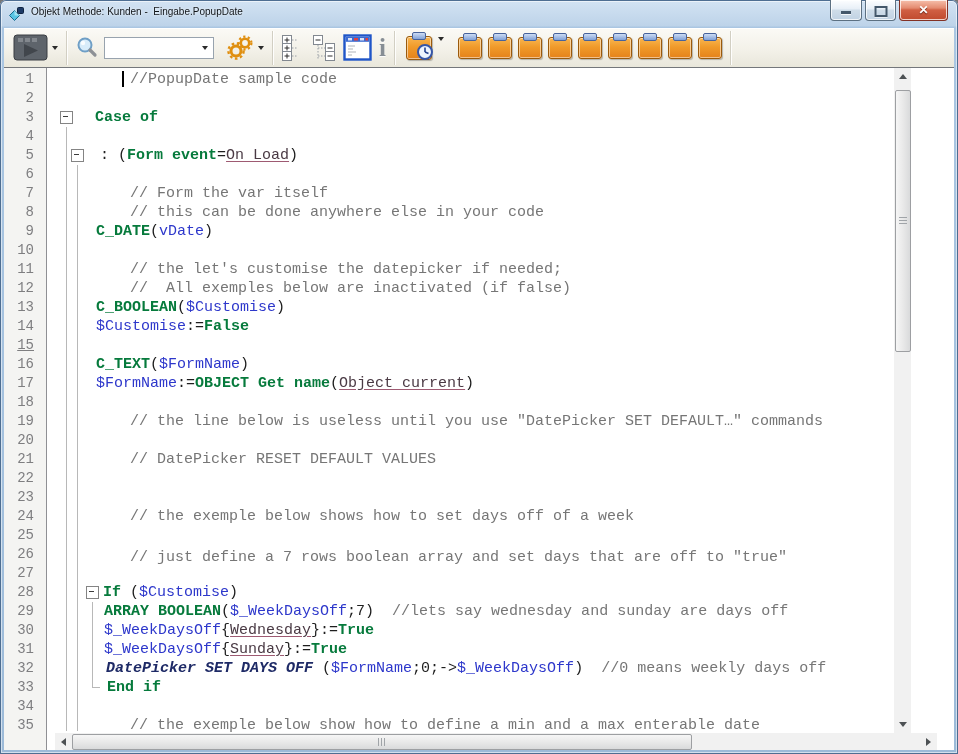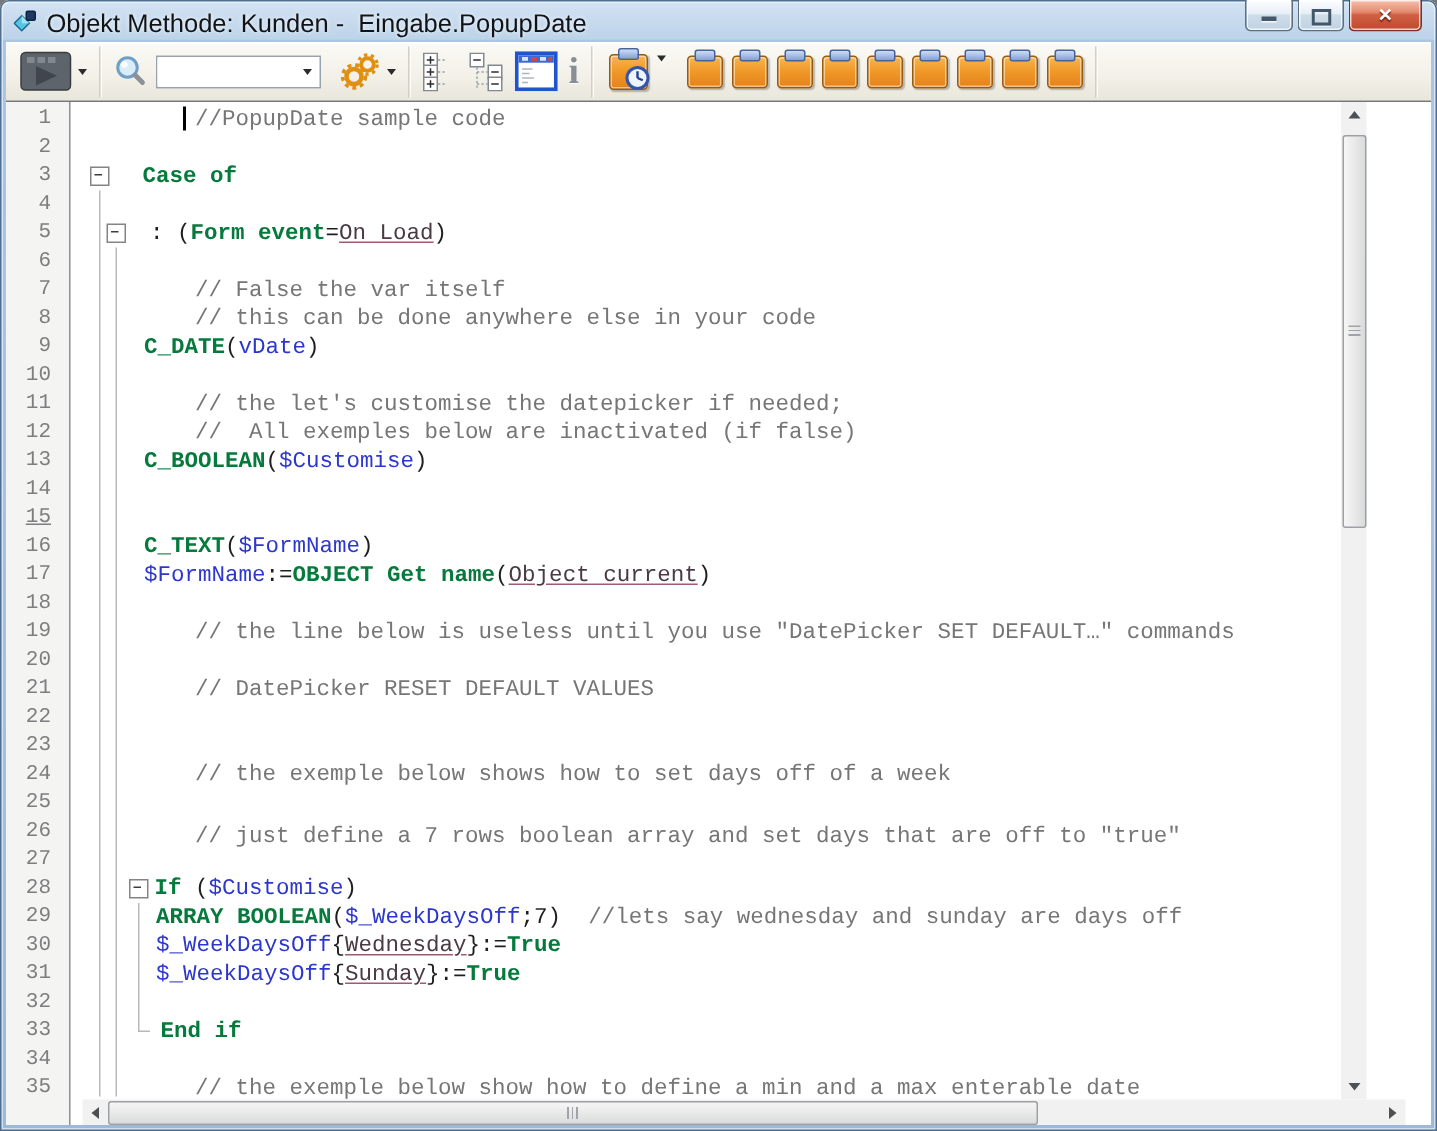--- a/index.html
+++ b/index.html
@@ -1,20 +1,20 @@
 <!DOCTYPE html>
 <html><head>
 <meta charset="utf-8">
 <style>
   html,body{margin:0;padding:0;background:#777;font-family:"Liberation Sans",sans-serif;}
   .win{position:relative;width:958px;height:754px;background:linear-gradient(180deg,#d3e3f3 0%,#bdd3e9 26px,#aac6e2 27px,#a4c1de 60%,#9cbad8 100%);border-radius:6px 6px 0 0;overflow:hidden;box-shadow:inset 0 0 0 1px #4e6e92, inset 0 0 0 2px rgba(255,255,255,.55);}
   
   .titlebar{position:absolute;left:0;top:0;width:958px;height:28px;}
   .app-icon{position:absolute;left:9px;top:6px;width:16px;height:16px;}
-  .title-text{position:absolute;left:31px;top:6px;font-size:17px;color:#101418;white-space:pre;text-shadow:0 0 3px rgba(255,255,255,.9);}
+  .title-text{position:absolute;left:31px;top:6px;font-size:10px;color:#101418;white-space:pre;text-shadow:0 0 3px rgba(255,255,255,.9);}
   .winbtns{position:absolute;right:10px;top:0;display:flex;gap:3px;}
   .wbtn{height:20px;border:1px solid #5c7082;border-top:none;border-radius:0 0 4px 4px;background:linear-gradient(180deg,#fdfeff 0%,#e7eff7 45%,#cfdde9 50%,#c0d2e3 100%);box-shadow:inset 0 0 0 1px rgba(255,255,255,.75);position:relative;cursor:default;}
   .wbtn.min{width:30px}.wbtn.max{width:29px}
   .wbtn.close{width:47px;border-color:#823125;background:linear-gradient(180deg,#f6c0ac 0%,#e48b70 40%,#d05f43 50%,#c04a2e 100%);}
   .glyph-min{position:absolute;left:50%;top:11px;transform:translateX(-50%);width:10px;height:3px;background:#44586b;box-shadow:0 1px 0 rgba(255,255,255,.8);}
   .glyph-max{position:absolute;left:50%;top:6px;transform:translateX(-50%);width:9px;height:7px;border:2px solid #44586b;box-shadow:0 1px 0 rgba(255,255,255,.6);}
   .glyph-close{position:absolute;left:50%;top:3px;transform:translateX(-50%);color:#fff;font-size:12px;font-weight:bold;text-shadow:0 1px 1px #6b1f10;}
   
   .client{position:absolute;left:4px;top:28px;width:950px;height:722px;background:#fff;}
   
@@ -240,43 +240,45 @@
           <div class="gnum" style="top: 629px;">34</div>
           <div class="gnum" style="top: 648px;">35</div>
         </div>
       <div class="code" id="code">
           <div class="crow" style="left: 83px; top: 2px;"><span class="tk-cm">//PopupDate sample code</span></div>
           <div class="crow" style="left: 49px; top: 21px;"></div>
           <div class="crow" style="left: 48px; top: 40px;"><span class="tk-kw">Case of</span></div>
           <div class="crow" style="left: 49px; top: 59px;"></div>
           <div class="crow" style="left: 53px; top: 78px;"><span class="tk-pl">: (</span><span class="tk-kw">Form event</span><span class="tk-pl">=</span><span class="tk-cn">On Load</span><span class="tk-pl">)</span></div>
           <div class="crow" style="left: 49px; top: 97px;"></div>
-          <div class="crow" style="left: 83px; top: 116px;"><span class="tk-cm">// False the var itself</span></div>
+          <div class="crow" style="left: 83px; top: 116px;"><span class="tk-cm">// Form the var itself</span></div>
           <div class="crow" style="left: 83px; top: 135px;"><span class="tk-cm">// this can be done anywhere else in your code</span></div>
           <div class="crow" style="left: 49px; top: 154px;"><span class="tk-kw">C_DATE</span><span class="tk-pl">(</span><span class="tk-vr">vDate</span><span class="tk-pl">)</span></div>
           <div class="crow" style="left: 49px; top: 173px;"></div>
           <div class="crow" style="left: 83px; top: 192px;"><span class="tk-cm">// the let's customise the datepicker if needed;</span></div>
           <div class="crow" style="left: 83px; top: 211px;"><span class="tk-cm">//  All exemples below are inactivated (if false)</span></div>
           <div class="crow" style="left: 49px; top: 230px;"><span class="tk-kw">C_BOOLEAN</span><span class="tk-pl">(</span><span class="tk-vr">$Customise</span><span class="tk-pl">)</span></div>
+          <div class="crow" style="left: 49px; top: 249px;"><span class="tk-vr">$Customise</span><span class="tk-pl">:=</span><span class="tk-kw">False</span></div>
           <div class="crow" style="left: 49px; top: 268px;"></div>
           <div class="crow" style="left: 49px; top: 287px;"><span class="tk-kw">C_TEXT</span><span class="tk-pl">(</span><span class="tk-vr">$FormName</span><span class="tk-pl">)</span></div>
           <div class="crow" style="left: 49px; top: 306px;"><span class="tk-vr">$FormName</span><span class="tk-pl">:=</span><span class="tk-kw">OBJECT Get name</span><span class="tk-pl">(</span><span class="tk-cn">Object current</span><span class="tk-pl">)</span></div>
           <div class="crow" style="left: 49px; top: 325px;"></div>
           <div class="crow" style="left: 83px; top: 344px;"><span class="tk-cm">// the line below is useless until you use "DatePicker SET DEFAULT…" commands</span></div>
           <div class="crow" style="left: 49px; top: 363px;"></div>
           <div class="crow" style="left: 83px; top: 382px;"><span class="tk-cm">// DatePicker RESET DEFAULT VALUES</span></div>
           <div class="crow" style="left: 49px; top: 401px;"></div>
           <div class="crow" style="left: 49px; top: 420px;"></div>
           <div class="crow" style="left: 83px; top: 439px;"><span class="tk-cm">// the exemple below shows how to set days off of a week</span></div>
           <div class="crow" style="left: 83px; top: 480px;"><span class="tk-cm">// just define a 7 rows boolean array and set days that are off to "true"</span></div>
           <div class="crow" style="left: 49px; top: 496px;"></div>
           <div class="crow" style="left: 56px; top: 515px;"><span class="tk-kw">If</span><span class="tk-pl"> (</span><span class="tk-vr">$Customise</span><span class="tk-pl">)</span></div>
           <div class="crow" style="left: 57px; top: 534px;"><span class="tk-kw">ARRAY BOOLEAN</span><span class="tk-pl">(</span><span class="tk-vr">$_WeekDaysOff</span><span class="tk-pl">;7)  </span><span class="tk-cm">//lets say wednesday and sunday are days off</span></div>
           <div class="crow" style="left: 57px; top: 553px;"><span class="tk-vr">$_WeekDaysOff</span><span class="tk-pl">{</span><span class="tk-cn">Wednesday</span><span class="tk-pl">}:=</span><span class="tk-kw">True</span></div>
           <div class="crow" style="left: 57px; top: 572px;"><span class="tk-vr">$_WeekDaysOff</span><span class="tk-pl">{</span><span class="tk-cn">Sunday</span><span class="tk-pl">}:=</span><span class="tk-kw">True</span></div>
+          <div class="crow" style="left: 59px; top: 591px;"><span class="tk-pg">DatePicker SET DAYS OFF</span><span class="tk-pl"> (</span><span class="tk-vr">$FormName</span><span class="tk-pl">;0;-&gt;</span><span class="tk-vr">$_WeekDaysOff</span><span class="tk-pl">)  </span><span class="tk-cm">//0 means weekly days off</span></div>
           <div class="crow" style="left: 60px; top: 610px; text-align: center;"><span class="tk-kw">End if</span></div>
           <div class="crow" style="left: 49px; top: 629px;"></div>
           <div class="crow" style="left: 83px; top: 648px;"><span class="tk-cm">// the exemple below show how to define a min and a max enterable date</span></div>
           <div class="caret" style="left: 75px; top: 3px;"></div>
           <div class="fold-guide" style="left: 19px; top: 59px; height: 604px;"></div>
           <div class="fold-guide" style="left: 30px; top: 97px; height: 566px;"></div>
           <div class="fold-elbow" style="left: 45px; top: 534px; width: 7px; height: 85px;"></div>
           <div class="fold-box" style="left: 13px; top: 43px;"></div>
           <div class="fold-box" style="left: 24px; top: 81px;"></div>
           <div class="fold-box" style="left: 39px; top: 518px;"></div>

